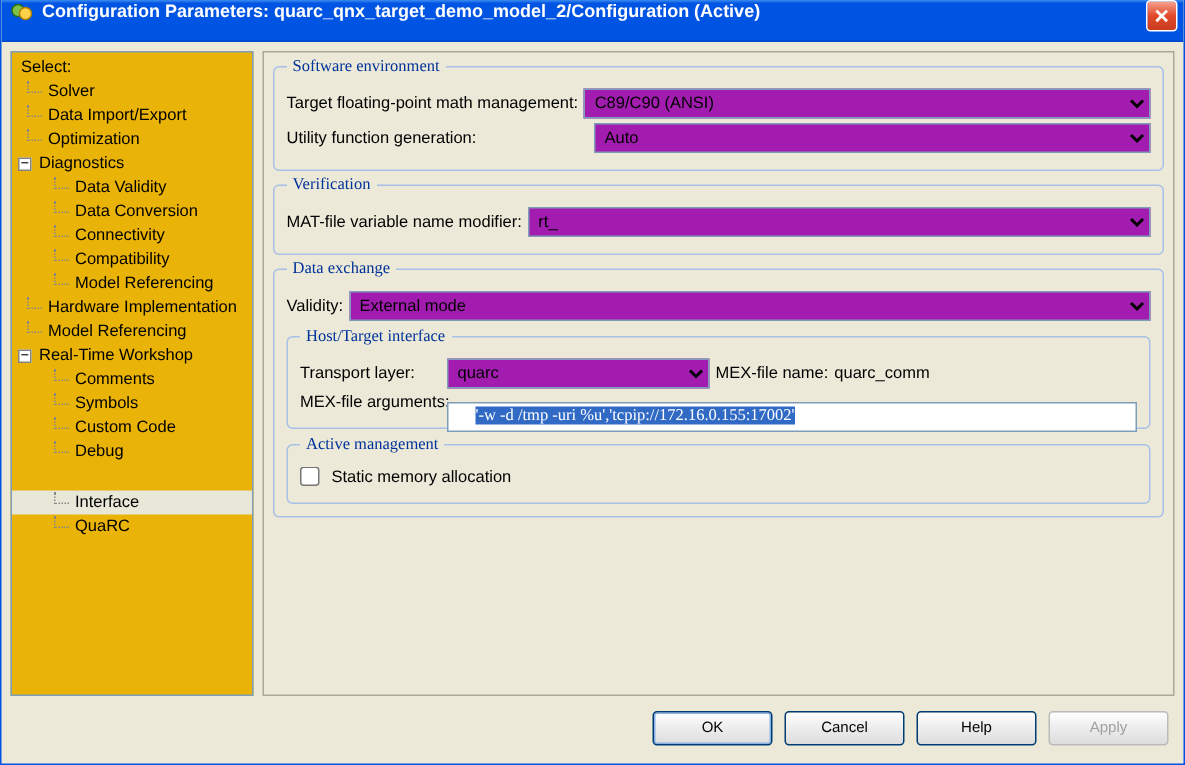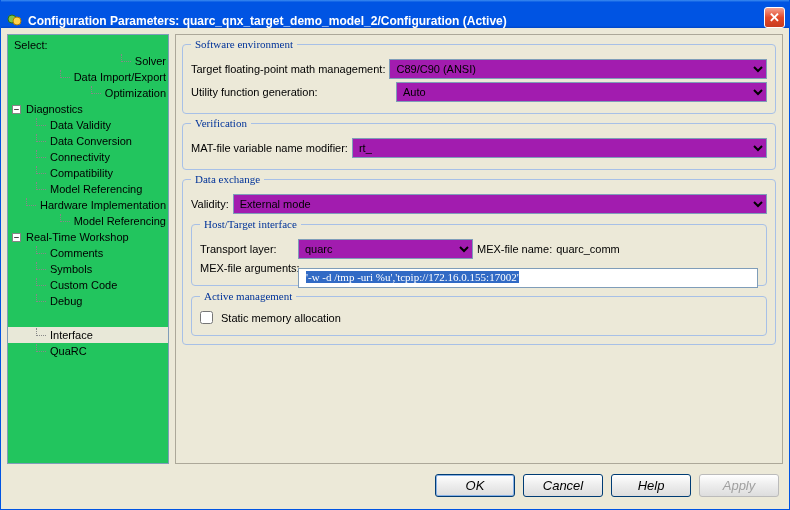--- a/index.html
+++ b/index.html
@@ -12,21 +12,21 @@
     height: 510px;
     overflow: hidden;
     border: 1px solid #0054e3;
     border-top: none;
   }
   .titlebar {
     height: 28px;
     background: linear-gradient(to bottom, #3c8cf0 0%, #0054e3 8%, #0054e3 92%, #0046c7 100%);
     color: #fff;
     display: flex;
-    align-items: flex-end;
+    align-items: flex-start;
     padding: 0 4px 0 6px;
     font-weight: bold;
     font-size: 12px;
   }
   .titlebar .icon {
     width: 16px; height: 16px; margin-right: 5px;
     display: inline-flex; align-items: center; justify-content: center;
   }
   .titlebar .title { flex: 1; }
   .closebtn {
@@ -43,21 +43,21 @@
   }
   .content {
     display: flex;
     height: 442px;
     padding: 6px;
     gap: 6px;
   }
   
   .tree-panel {
     width: 162px;
-    background: #22c55e;
+    background: #eab308;
     border: 1px solid #7f9db9;
     padding: 2px 0;
   }
   .tree-label { padding: 2px 6px; }
   .tree ul { list-style: none; margin: 0; padding: 0; }
   .tree li { white-space: nowrap; }
   .row {
     display: flex; align-items: center; height: 16px;
     padding-left: 4px; cursor: default;
   }
@@ -73,21 +73,21 @@
     font-family: monospace;
   }
   .dots {
     display: inline-block;
     border-left: 1px dotted #888;
     border-bottom: 1px dotted #888;
     width: 10px; height: 8px;
     margin-right: 2px;
     margin-top: -7px;
   }
-  .ind1 { padding-left: 10px; justify-content: flex-end; }
+  .ind1 { padding-left: 10px; }
   .ind2 { padding-left: 28px; }
 
   
   .right {
     flex: 1;
     background: #ece9d8;
     border: 1px solid #aca899;
   }
   fieldset {
     border: 1px solid #a7c0e7;
@@ -126,23 +126,22 @@
   .button-bar {
     display: flex; justify-content: flex-end; gap: 8px;
     padding: 4px 10px 0 0;
   }
   .btn {
     min-width: 80px; height: 23px;
     border: 1px solid #003c74;
     border-radius: 3px;
     background: linear-gradient(to bottom, #fff, #eee 45%, #ddd);
     font-family: Tahoma, sans-serif;
-    font-size: 13px;
+    font-size: 10px;
     cursor: pointer;
-    font-style: italic;
   }
   .btn:disabled {
     color: #a0a0a0;
     border-color: #bbb;
     cursor: default;
   }
   .btn.default {
     box-shadow: inset 0 0 0 1px #88b1e5;
   }
 </style>
@@ -323,21 +322,21 @@
           <label style="width:94px">Transport layer:</label>
           <select style="width:175px">
             <option>quarc</option>
           </select>
           <label>MEX-file name:</label>
           <span>quarc_comm</span>
         </div>
         <div class="form-row">
           <label style="width:94px">MEX-file arguments:</label>
           <div style="position: relative; flex: 1 1 0%;">
-              <div style="position: absolute; inset: 0px; border: 1px solid rgb(127, 157, 185); height: 20px; padding: 2px 7px; background: rgb(255, 255, 255); font: 11px Tahoma; overflow: hidden; white-space: nowrap;"><span style="background: rgb(49, 106, 197); color: rgb(255, 255, 255);">'-w -d /tmp -uri %u','tcpip://172.16.0.155:17002'</span></div>
+              <div style="position: absolute; inset: 0px; border: 1px solid rgb(127, 157, 185); height: 20px; padding: 2px 18px; background: rgb(255, 255, 255); font: 11px Tahoma; overflow: hidden; white-space: nowrap;"><span style="background: rgb(49, 106, 197); color: rgb(255, 255, 255);">'-w -d /tmp -uri %u','tcpip://172.16.0.155:17002'</span></div>
             </div>
         </div>
       </fieldset>
 
       <fieldset class="inner">
         <legend>Active management</legend>
         <div class="form-row">
           <input type="checkbox" style="">
           <label>Static memory allocation</label>
         </div>

